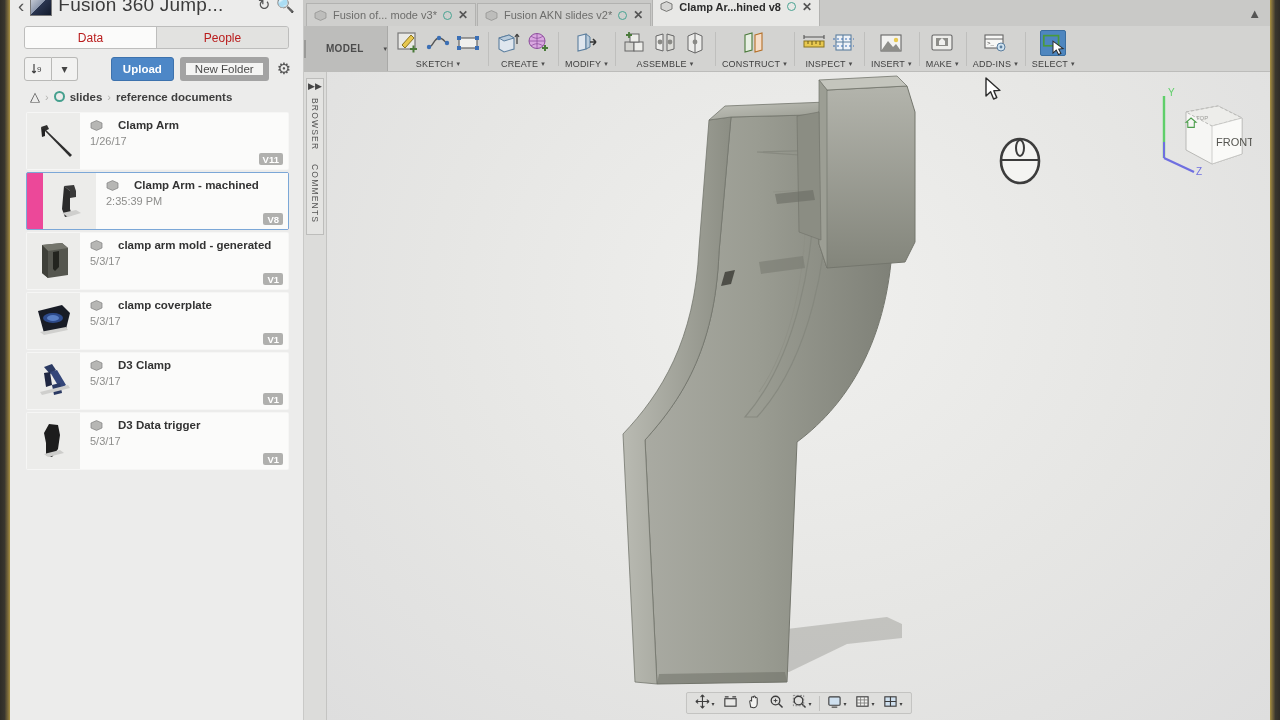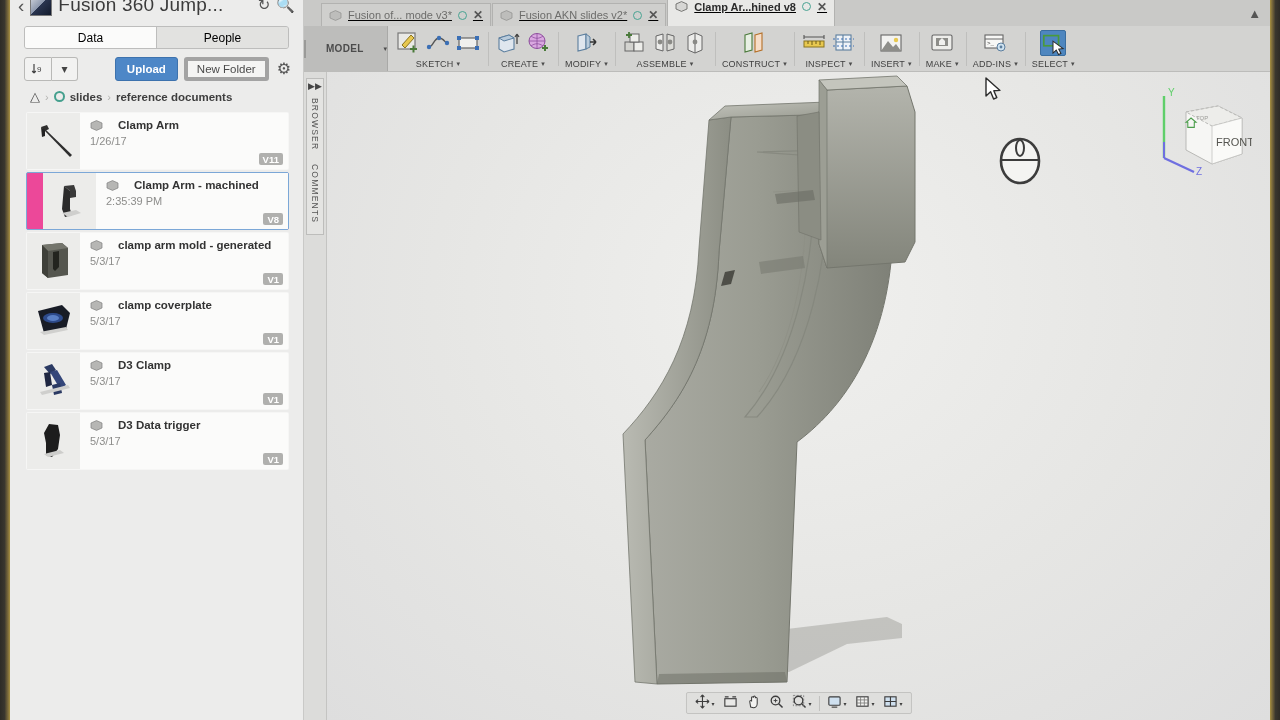--- a/index.html
+++ b/index.html
@@ -37,42 +37,42 @@
     font-size: 19px; color: #3b3b3b; margin-top: -11px;
     white-space: nowrap; font-weight: 400; letter-spacing: .2px;
   }
   .hdr-spacer { flex: 1; }
   .hdr-ico { font-size: 15px; color: #555; margin-top: -11px; }
 
   .tabs-dp { display: flex; margin: 6px 14px 0 14px; height: 23px;
     border: 1px solid #bdbdbc; border-radius: 3px; overflow: hidden; background: #e0e0de; }
   .tabs-dp div {
     flex: 1; display: flex; align-items: center; justify-content: center;
-    font-size: 12px; color: #000000; background: #e2e2e0; cursor: default;
+    font-size: 12px; color: #b91c1c; background: #e2e2e0; cursor: default;
   }
   .tabs-dp div.active { background: #fbfbfa; }
   .tabs-dp div + div { border-left: 1px solid #bdbdbc; }
 
   .ctrl-row { display: flex; align-items: center; margin: 8px 12px 0 14px; gap: 0; }
   .btn-sq {
     height: 24px; min-width: 26px; padding: 0 6px; background: #f2f2f1;
     border: 1px solid #b9b9b7; display: flex; align-items: center; justify-content: center;
     font-size: 12px; color: #444;
   }
   .btn-sq.left { border-radius: 3px 0 0 3px; }
   .btn-sq.right { border-radius: 0 3px 3px 0; border-left: none; }
   .ctrl-spacer { flex: 1; }
   .btn-upload {
     height: 24px; padding: 0 11px; background: #4d87c7; border: 1px solid #3d72ad;
     border-radius: 3px; color: #fff; font-size: 11.5px; font-weight: bold;
     display: flex; align-items: center;
   }
   .btn-newfolder {
     height: 24px; padding: 0 9px; margin-left: 6px; background: #f4f4f3;
-    border: 4px solid #a3a3a3; border-radius: 3px; color: #4a4a4a; font-size: 11.5px;
+    border: 6px solid #a3a3a3; border-radius: 3px; color: #4a4a4a; font-size: 11.5px;
     display: flex; align-items: center;
   }
   .gear { margin-left: 8px; font-size: 16px; color: #555; line-height: 1; }
 
   .crumbs { display: flex; align-items: center; gap: 5px; margin: 8px 0 0 20px; font-size: 11.5px; }
   .crumb-sep { color: #b3b3b1; font-size: 11px; }
   .crumb-txt { color: #3e3e3e; font-weight: bold; }
   .crumb-home { color: #4a4a4a; font-size: 13px; }
   .crumb-circle { width: 11px; height: 11px; border: 2px solid #45a08e; border-radius: 50%; }
 
@@ -94,21 +94,21 @@
     font-size: 9.5px; padding: 1px 4px 0 4px; border-radius: 2px; min-width: 17px;
     text-align: center; font-weight: bold;
   }
   .cube-ico { width: 13px; height: 11px; flex-shrink: 0; }
 
   
   #app { position: absolute; left: 304px; top: 0; width: 966px; height: 720px;
     background: #d4d4d2; }
 
   .tabbar { position: relative; height: 26px; background: #c9c9c7;
-    display: flex; align-items: flex-end; padding-left: 17px; text-decoration: underline; }
+    display: flex; align-items: flex-end; padding-left: 2px; }
   .doctab {
     display: flex; align-items: center; gap: 6px; height: 23px; padding: 0 7px;
     background: #cfcfcd; border: 1px solid #b2b2b0; border-bottom: none;
     font-size: 11px; color: #6d6d6b; margin-right: 1px;
   }
   .doctab.active { background: #e8e8e6; color: #2b2b2b; font-weight: bold; height: 40px; }
   .tab-dot { width: 9px; height: 9px; border: 1.5px solid #49a392; border-radius: 50%; }
   .tab-x { font-size: 12px; color: #555; font-weight: bold; }
   .tabbar-chevron { position: absolute; right: 9px; bottom: 5px; font-size: 13px; color: #555; }
 

